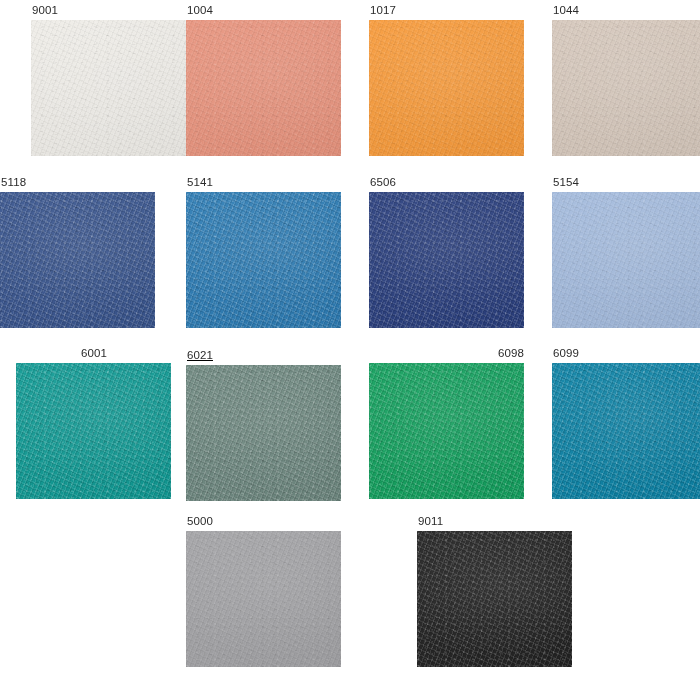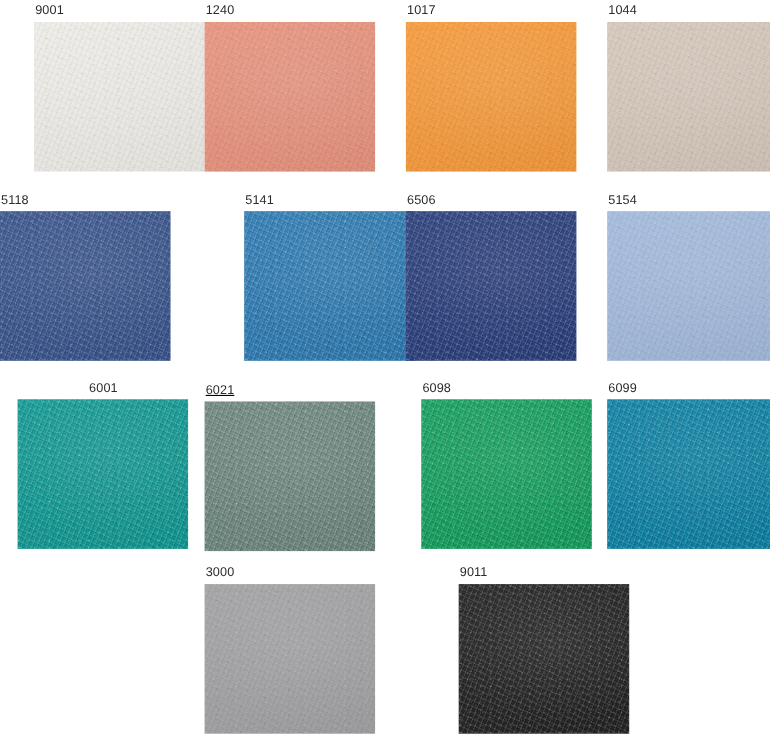--- a/index.html
+++ b/index.html
@@ -80,21 +80,21 @@
 <div id="swatch-grid">
     <div class="swatch-cell" style="left: 0px; top: 4px; padding-left: 31px;">
       <div class="swatch-label">9001</div>
       <div class="swatch-chip light-chip" style="background-color: rgb(239, 237, 232);">
         <div class="sheen"></div>
         <div class="grain"></div>
         <div class="grain2"></div>
       </div>
     </div>
     <div class="swatch-cell" style="left: 186px; top: 4px;">
-      <div class="swatch-label">1240</div>
+      <div class="swatch-label">1004</div>
       <div class="swatch-chip light-chip" style="background-color: rgb(232, 148, 126);">
         <div class="sheen"></div>
         <div class="grain"></div>
         <div class="grain2"></div>
       </div>
     </div>
     <div class="swatch-cell" style="left: 369px; top: 4px;">
       <div class="swatch-label">1017</div>
       <div class="swatch-chip light-chip" style="background-color: rgb(247, 155, 60);">
         <div class="sheen"></div>
@@ -111,21 +111,21 @@
       </div>
     </div>
     <div class="swatch-cell" style="left: 0px; top: 176px;">
       <div class="swatch-label">5118</div>
       <div class="swatch-chip dark-chip" style="background-color: rgb(57, 85, 142);">
         <div class="sheen"></div>
         <div class="grain"></div>
         <div class="grain2"></div>
       </div>
     </div>
-    <div class="swatch-cell" style="left: 186px; top: 176px; margin-left: 36px;">
+    <div class="swatch-cell" style="left: 186px; top: 176px;">
       <div class="swatch-label">5141</div>
       <div class="swatch-chip dark-chip" style="background-color: rgb(45, 124, 180);">
         <div class="sheen"></div>
         <div class="grain"></div>
         <div class="grain2"></div>
       </div>
     </div>
     <div class="swatch-cell" style="left: 369px; top: 176px;">
       <div class="swatch-label">6506</div>
       <div class="swatch-chip dark-chip" style="background-color: rgb(42, 63, 126);">
@@ -151,38 +151,38 @@
       </div>
     </div>
     <div class="swatch-cell" style="left: 186px; top: 349px; text-decoration: underline;">
       <div class="swatch-label">6021</div>
       <div class="swatch-chip dark-chip" style="background-color: rgb(110, 136, 128);">
         <div class="sheen"></div>
         <div class="grain"></div>
         <div class="grain2"></div>
       </div>
     </div>
-    <div class="swatch-cell" style="left: 383px; top: 347px;">
+    <div class="swatch-cell" style="left: 369px; top: 347px; text-align: right;">
       <div class="swatch-label">6098</div>
       <div class="swatch-chip dark-chip" style="background-color: rgb(19, 160, 94);">
         <div class="sheen"></div>
         <div class="grain"></div>
         <div class="grain2"></div>
       </div>
     </div>
     <div class="swatch-cell" style="left: 552px; top: 347px;">
       <div class="swatch-label">6099</div>
       <div class="swatch-chip dark-chip" style="background-color: rgb(12, 130, 165);">
         <div class="sheen"></div>
         <div class="grain"></div>
         <div class="grain2"></div>
       </div>
     </div>
     <div class="swatch-cell" style="left: 186px; top: 515px;">
-      <div class="swatch-label">3000</div>
+      <div class="swatch-label">5000</div>
       <div class="swatch-chip light-chip" style="background-color: rgb(163, 163, 166);">
         <div class="sheen"></div>
         <div class="grain"></div>
         <div class="grain2"></div>
       </div>
     </div>
     <div class="swatch-cell" style="left: 369px; top: 515px; padding-left: 48px;">
       <div class="swatch-label">9011</div>
       <div class="swatch-chip dark-chip" style="background-color: rgb(35, 35, 35);">
         <div class="sheen"></div>

